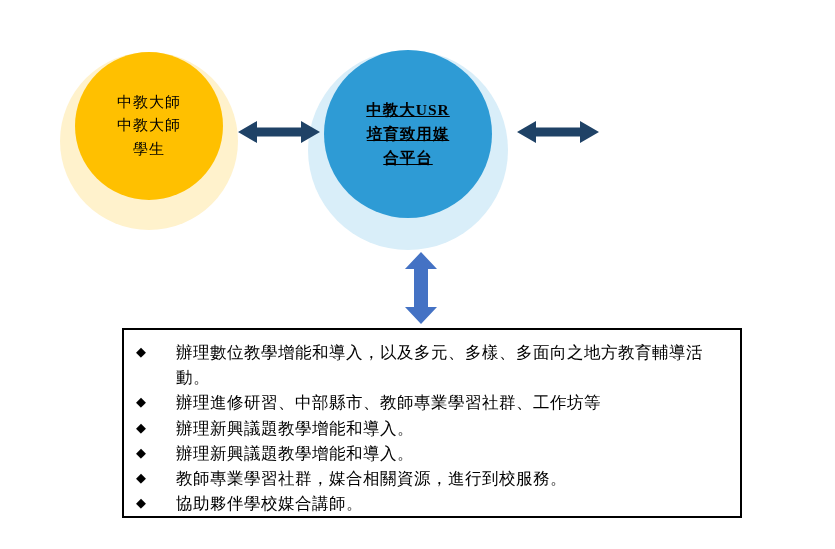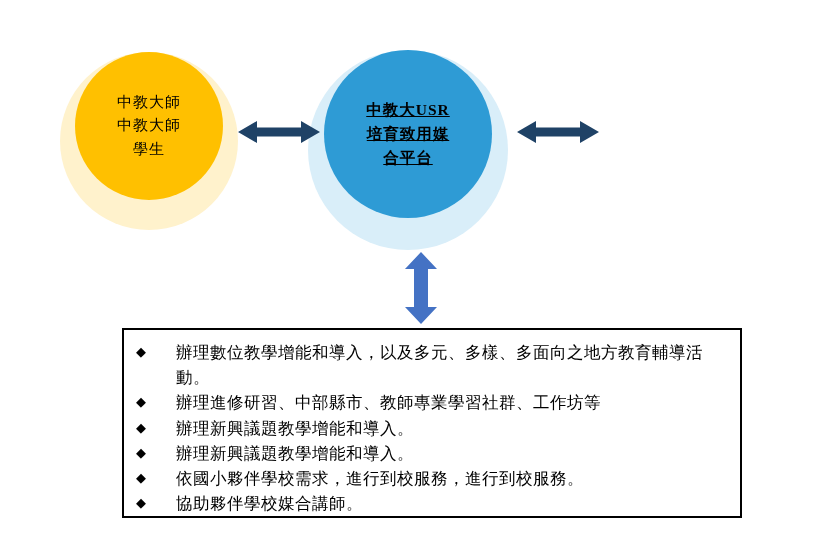--- a/index.html
+++ b/index.html
@@ -163,21 +163,21 @@
         <span class="item-text">辦理新興議題教學增能和導入。</span>
       </li>
       <li class="activity-item">
         <span class="bullet">◆</span>
         <span class="item-gap"></span>
         <span class="item-text">辦理新興議題教學增能和導入。</span>
       </li>
       <li class="activity-item">
         <span class="bullet">◆</span>
         <span class="item-gap"></span>
-        <span class="item-text">依國小夥伴學校需求，進行到校服務，進行到校服務。</span>
+        <span class="item-text">教師專業學習社群，媒合相關資源，進行到校服務。</span>
       </li>
       <li class="activity-item">
         <span class="bullet">◆</span>
         <span class="item-gap"></span>
         <span class="item-text">協助夥伴學校媒合講師。</span>
       </li>
     </ul>
   </div>
 
 </div>

